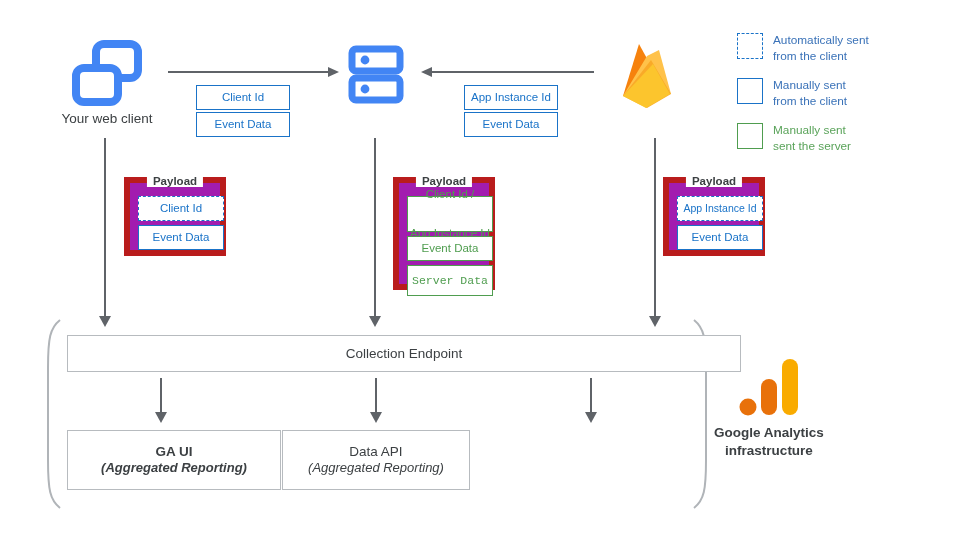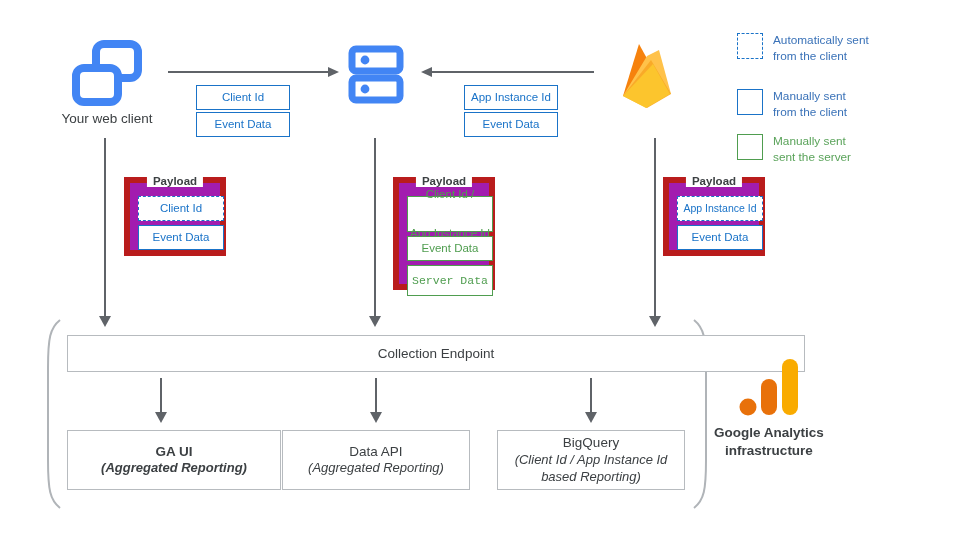--- a/index.html
+++ b/index.html
@@ -150,61 +150,56 @@
     <svg width="18" height="192" viewBox="0 0 18 192">
       <path d="M16 2 C6 10, 4 20, 4 50 L4 142 C4 172, 6 182, 16 190" fill="none" stroke="#b0b4b8" stroke-width="2"></path>
     </svg>
   </div>
   <div class="abs" style="left:692px;top:318px;">
     <svg width="18" height="192" viewBox="0 0 18 192">
       <path d="M2 2 C12 10, 14 20, 14 50 L14 142 C14 172, 12 182, 2 190" fill="none" stroke="#b0b4b8" stroke-width="2"></path>
     </svg>
   </div>
 
-  <div class="abs infra-box" style="left:67px;top:335px;width:738px;height:37px;">Collection Endpoint</div>
+  <div class="abs infra-box" style="left:67px;top:335px;width:674px;height:37px;">Collection Endpoint</div>
 
   <div class="abs arrow-line" style="left:160px;top:378px;width:2px;height:37px;"></div>
   <div class="abs tri-down" style="left:155px;top:412px;"></div>
 
   <div class="abs arrow-line" style="left:375px;top:378px;width:2px;height:37px;"></div>
   <div class="abs tri-down" style="left:370px;top:412px;"></div>
 
   <div class="abs arrow-line" style="left:590px;top:378px;width:2px;height:37px;"></div>
   <div class="abs tri-down" style="left:585px;top:412px;"></div>
 
   <div class="abs infra-box" style="left:67px;top:430px;width:214px;height:60px;font-weight:bold;">
     <span>GA UI</span>
     <span class="sub">(Aggregated Reporting)</span>
   </div>
 
   <div class="abs infra-box" style="left:282px;top:430px;width:188px;height:60px;">
     <span>Data API</span>
     <span class="sub">(Aggregated Reporting)</span>
   </div>
 
-  <div class="abs infra-box" style="left:497px;top:430px;width:188px;height:60px;">
-    <span>BigQuery</span>
-    <span class="sub">(Client Id / App Instance Id</span>
-    <span class="sub">based Reporting)</span>
-  </div>
 
   <div class="abs" style="left:738px;top:357px;">
     <svg width="62" height="60" viewBox="0 0 62 60">
       <rect x="44" y="2" width="16" height="56" rx="8" fill="#f9ab00"></rect>
       <rect x="23" y="22" width="16" height="36" rx="8" fill="#e8710a"></rect>
       <circle cx="10" cy="50" r="8.5" fill="#e8710a"></circle>
     </svg>
   </div>
   <div class="abs ga-label" style="left:700px;top:424px;width:138px;">
     <div>Google Analytics</div>
     <div>infrastructure</div>
   </div>
 
   <div class="abs" style="left:737px;top:33px;">
-    <div class="legend-row" style="margin-bottom:24px;">
+    <div class="legend-row" style="margin-bottom:13px;">
       <div class="legend-swatch sw-dashed"></div>
       <div class="legend-text blue">
         <div>Automatically sent</div>
         <div>from the client</div>
       </div>
     </div>
     <div class="legend-row" style="margin-bottom:13px;">
       <div class="legend-swatch sw-blue"></div>
       <div class="legend-text blue">
         <div>Manually sent</div>

